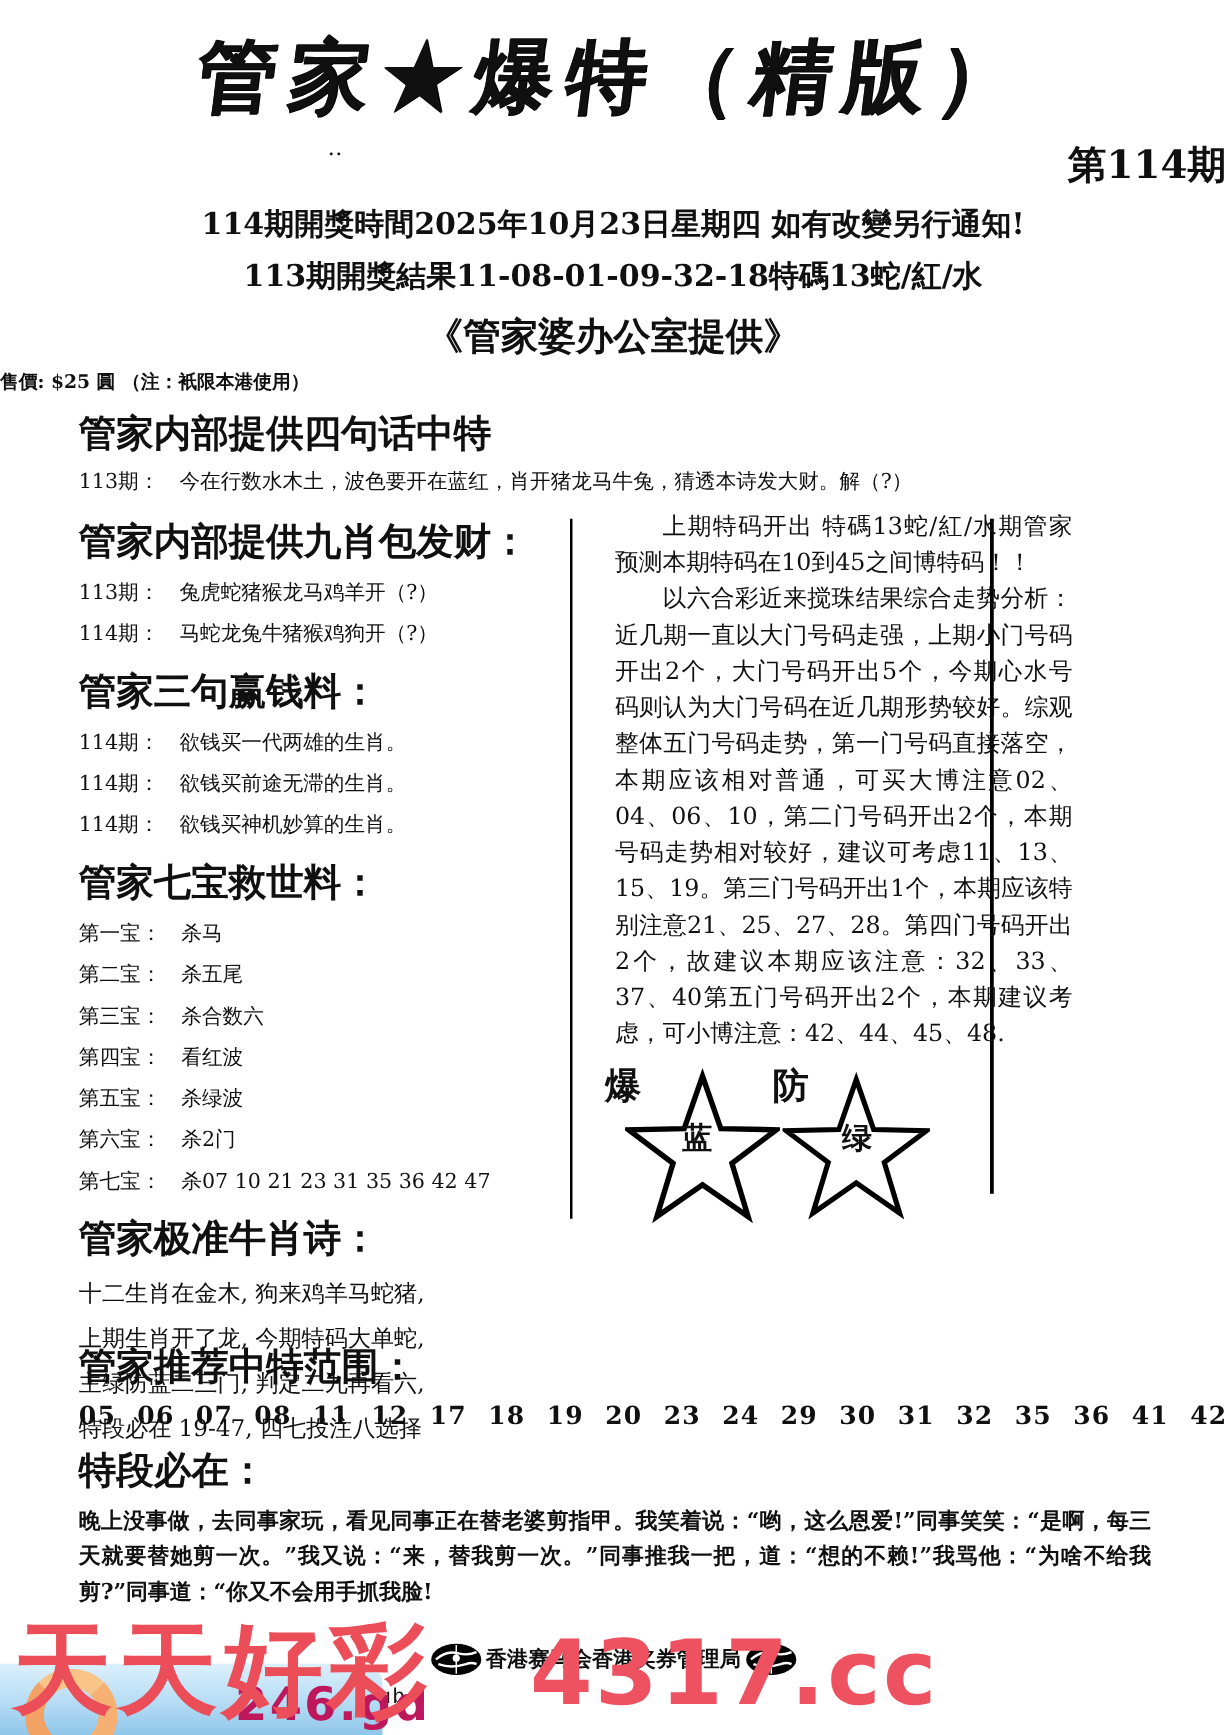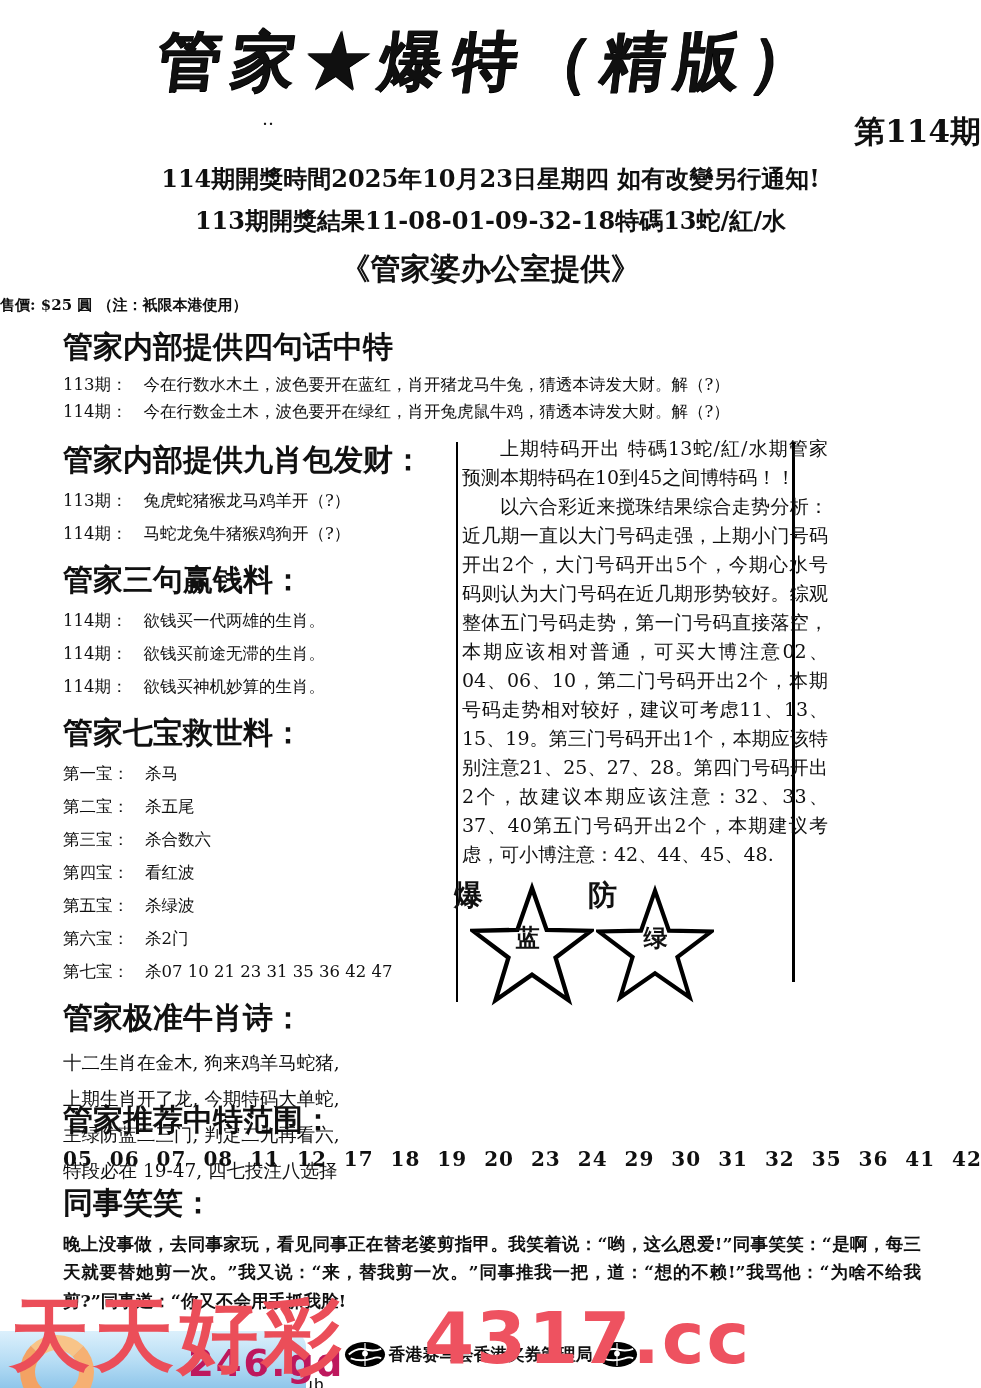--- a/index.html
+++ b/index.html
@@ -20,21 +20,21 @@
   .tip-row .row-label{margin-right:16px;}
   
   .columns{position:relative;margin-top:4px;}
   .left-col{position:absolute;left:63px;top:0;width:390px;}
   .left-col .sec-head{margin-left:0;}
   .left-col .tip-row{margin-left:0;line-height:28px;}
   .poem-line{font-size:18.5px;line-height:36px;white-space:nowrap;}
   .col-line{position:absolute;top:14px;width:2px;background:#000;}
   .col-line.l{left:456px;height:560px;}
   .col-line.r{left:792px;height:540px;width:3px;}
-  .right-col{position:absolute;left:448px;top:6px;width:394px;box-sizing:border-box;
+  .right-col{position:absolute;left:478px;top:6px;width:394px;box-sizing:border-box;
              padding:0 14px;font-size:19px;line-height:29px;text-align:justify;}
   .right-col p{margin:0;text-indent:2em;}
   
   .stars-row{display:flex;margin-top:10px;margin-left:-6px;}
   .star-wrap{position:relative;width:138px;height:132px;flex:0 0 auto;}
   .star-wrap.second{margin-left:-4px;width:126px;}
   .star-label{position:absolute;left:-2px;top:2px;font-size:29px;font-weight:800;z-index:2;}
   .star-wrap svg{position:absolute;left:14px;top:0;width:124px;height:132px;}
   .star-wrap.second svg{left:6px;width:118px;}
   .star-text{position:absolute;left:52%;top:44%;transform:translate(-50%,-50%);
@@ -73,23 +73,20 @@
   <div class="title-dots">‥</div>
   <div class="issue-no">第114期</div>
   <div class="info-line">114期開獎時間2025年10月23日星期四 如有改變另行通知!</div>
   <div class="info-line">113期開獎結果11-08-01-09-32-18特碼13蛇/紅/水</div>
   <div class="provider">《管家婆办公室提供》</div>
   <div class="price-note">售價: $25 圓 （注：衹限本港使用）</div>
 
   <div class="sec-head">管家内部提供四句话中特</div>
   <div class="tip-row">
     <span class="row-label">113期：</span><span>今在行数水木土，波色要开在蓝红，肖开猪龙马牛兔，猜透本诗发大财。解（?）</span>
-  </div>
-  <div class="tip-row">
-    <span class="row-label">114期：</span><span>今在行数金土木，波色要开在绿红，肖开兔虎鼠牛鸡，猜透本诗发大财。解（?）</span>
   </div>
 
   <div class="columns">
     <div class="col-line l"></div>
     <div class="col-line r"></div>
 
     <div class="left-col">
       <div class="sec-head">管家内部提供九肖包发财：</div>
       <div class="tip-row">
         <span class="row-label">113期：</span><span>兔虎蛇猪猴龙马鸡羊开（?）</span>
@@ -159,21 +156,21 @@
         </div>
       </div>
     </div>
 
     <div class="columns-spacer"></div>
   </div>
 
   <div class="sec-head">管家推荐中特范围：</div>
   <div class="numbers-line">05 06 07 08 11 12 17 18 19 20 23 24 29 30 31 32 35 36 41 42 43 44 47 48</div>
 
-  <div class="sec-head">同事笑笑：</div>
+  <div class="sec-head">特段必在：</div>
   <div class="joke">晚上没事做，去同事家玩，看见同事正在替老婆剪指甲。我笑着说：“哟，这么恩爱!”同事笑笑：“是啊，每三天就要替她剪一次。”我又说：“来，替我剪一次。”同事推我一把，道：“想的不赖!”我骂他：“为啥不给我剪?”同事道：“你又不会用手抓我脸!</div>
 
   <div class="club-line">
     <svg width="42" height="27" viewBox="0 0 44 28">
       <ellipse cx="22" cy="14" rx="21" ry="13" fill="#000000"></ellipse>
       <path d="M5 14 Q14 6 24 9 Q32 11 39 8" stroke="#ffffff" fill="none" stroke-width="2"></path>
       <path d="M7 18 Q18 22 30 18 Q35 16 39 18" stroke="#ffffff" fill="none" stroke-width="2"></path>
       <circle cx="22" cy="13" r="3" fill="#ffffff"></circle>
       <path d="M22 2 L22 26" stroke="#ffffff" stroke-width="1.2"></path>
     </svg>

